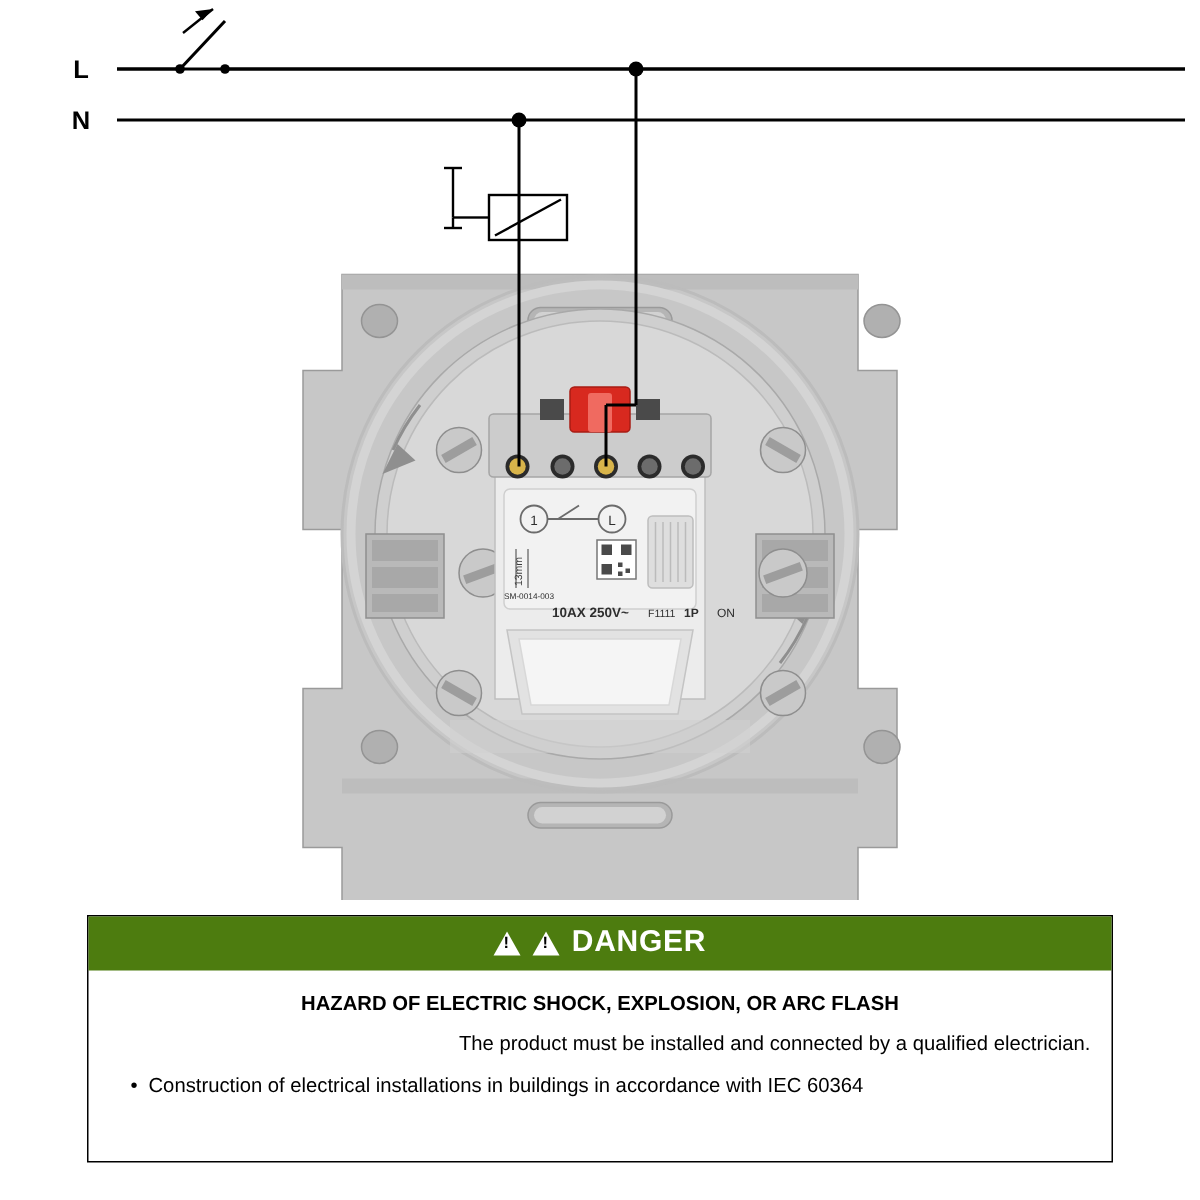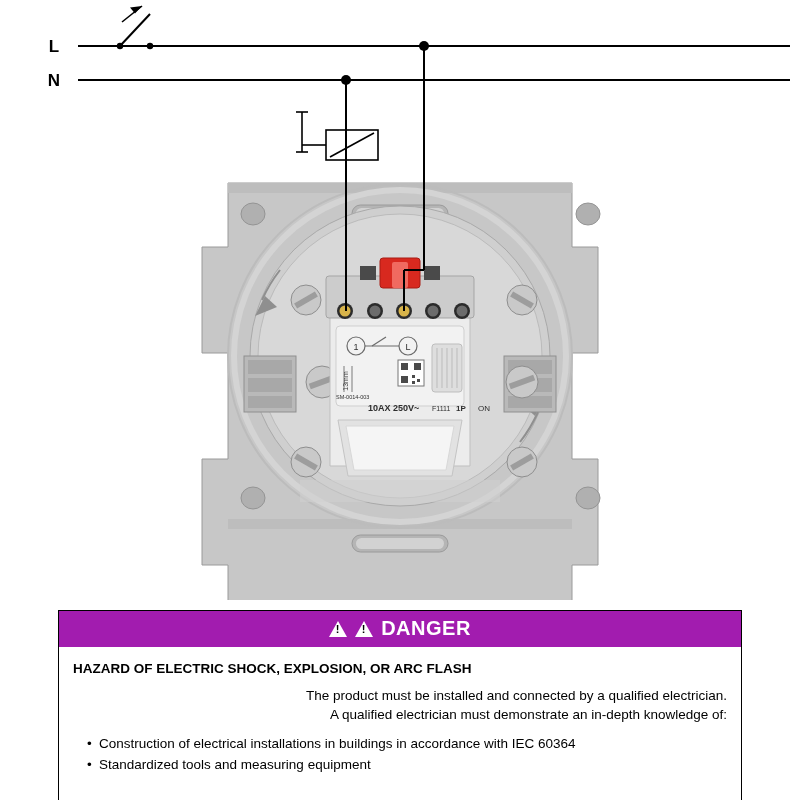--- a/index.html
+++ b/index.html
@@ -44,21 +44,21 @@
   #danger-box {
     position: absolute;
     left: 58px;
     top: 610px;
     width: 684px;
     border: 1px solid #000;
     box-sizing: border-box;
     background: #fff;
   }
   #danger-header {
-    background: #a21caf;
+    background: #4d7c0f;
     color: #fff;
     text-align: center;
     padding: 6px 0 7px 0;
     font-size: 20px;
     font-weight: bold;
     letter-spacing: 0.5px;
     display: flex;
     align-items: center;
     justify-content: center;
     gap: 8px;
@@ -82,20 +82,21 @@
     line-height: 11px;
   }
   #danger-body {
     padding: 12px 14px 14px 14px;
     font-size: 13.5px;
     line-height: 1.45;
   }
   #danger-body .strong-line {
     font-weight: bold;
     margin-bottom: 7px;
+    text-align: center;
   }
   #danger-body p {
     margin: 0;
     text-align: right;
   }
   #danger-body ul {
     margin: 9px 0 26px 0;
     padding-left: 16px;
     list-style: none;
   }
@@ -279,20 +280,18 @@
 
 <div id="danger-box">
   <div id="danger-header">
     <span class="warn-tri"></span>
     <span class="warn-tri"></span>
     <span>DANGER</span>
   </div>
   <div id="danger-body">
     <div class="strong-line">HAZARD OF ELECTRIC SHOCK, EXPLOSION, OR ARC FLASH</div>
     <p>The product must be installed and connected by a qualified electrician.</p>
-    <p>A qualified electrician must demonstrate an in-depth knowledge of:</p>
     <ul>
       <li>Construction of electrical installations in buildings in accordance with IEC 60364</li>
-      <li>Standardized tools and measuring equipment</li>
     </ul>
 
   </div>
 </div>
 
 </body></html>

